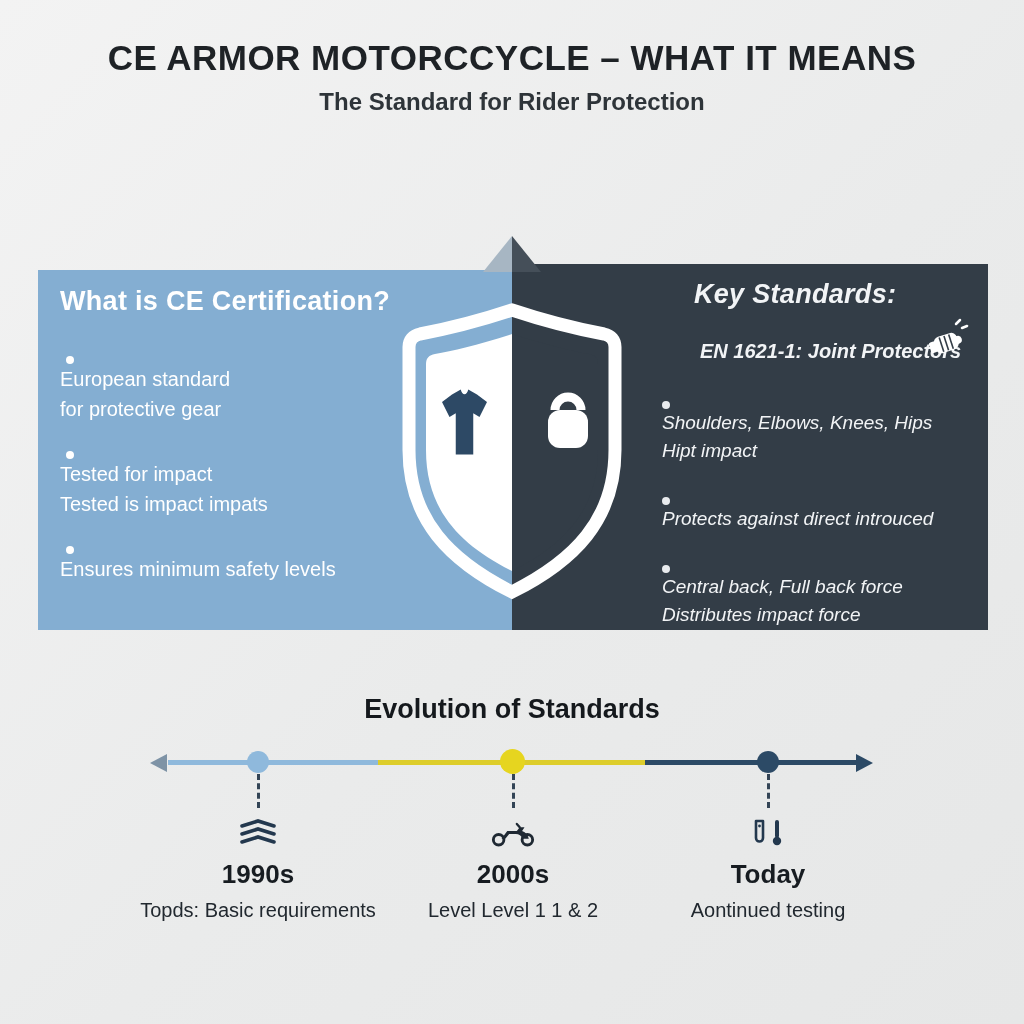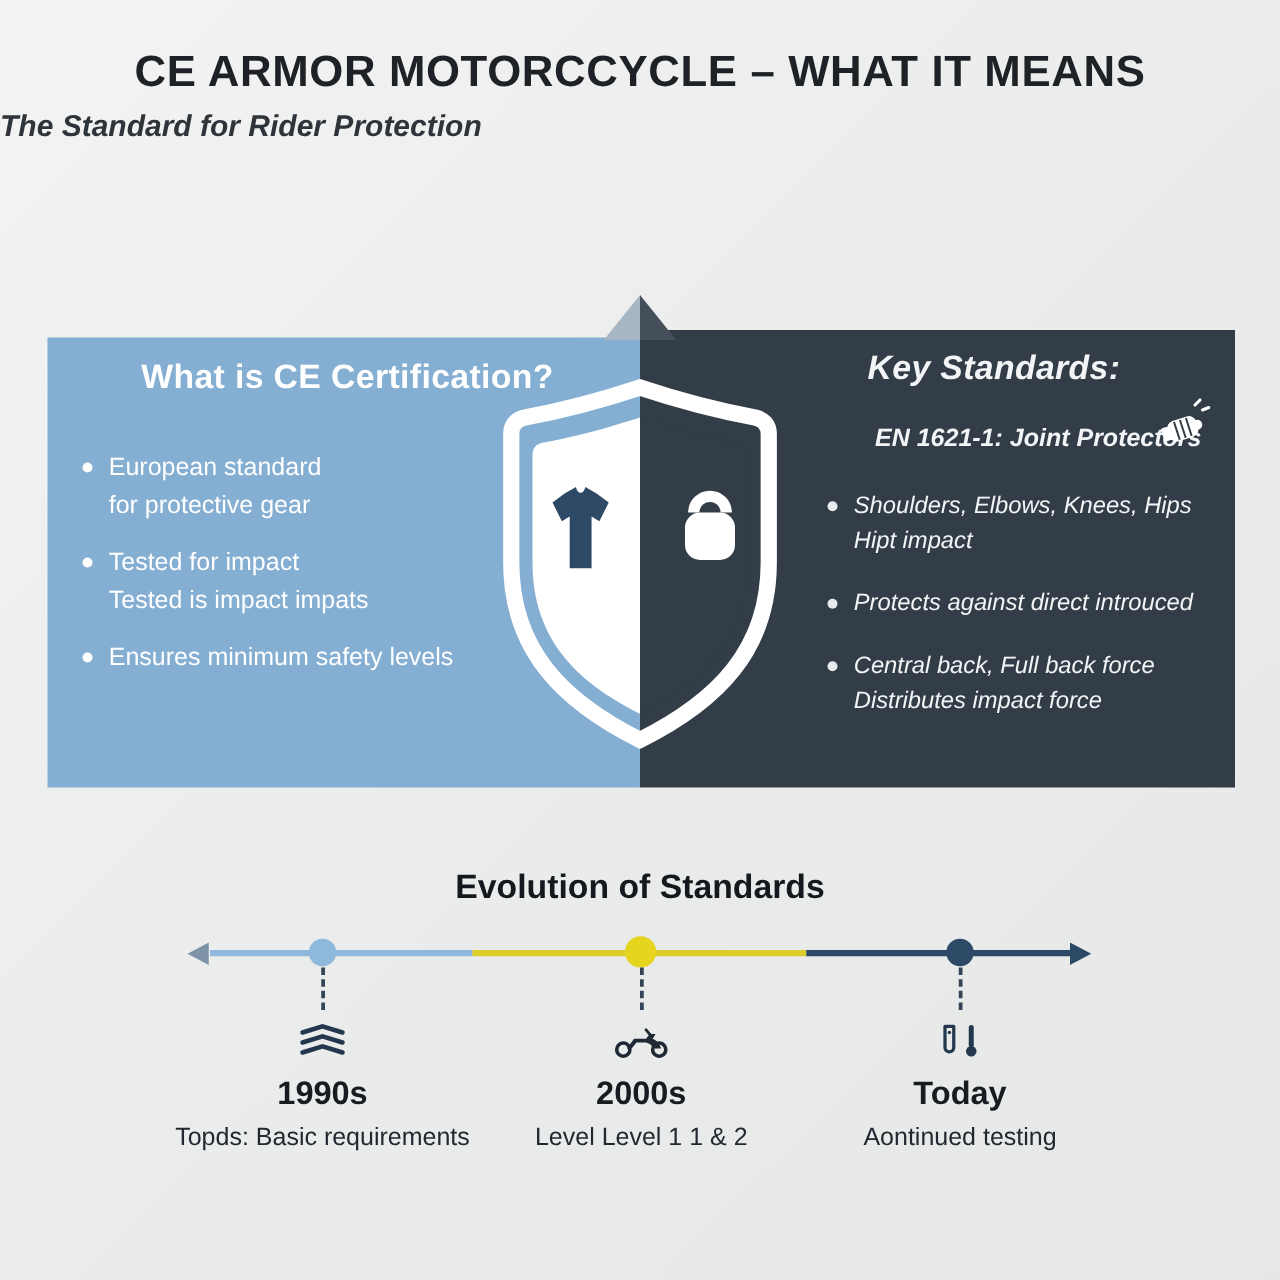--- a/index.html
+++ b/index.html
@@ -4,32 +4,32 @@
 <style>
   html,body{margin:0;padding:0;background:#e9eaea;}
   .canvas{
     position:relative;width:1024px;height:1024px;overflow:hidden;
     background:linear-gradient(135deg,#f3f3f3 0%,#eaebeb 55%,#e6e7e7 100%);
     font-family:"Liberation Sans",sans-serif;
   }
   
   .title{position:absolute;top:38px;left:0;right:0;text-align:center;
     font-size:35px;font-weight:800;color:#1e2226;letter-spacing:.5px;}
-  .subtitle{position:absolute;top:88px;left:0;right:0;text-align:left;
-    font-size:24px;font-weight:600;color:#2e3439;font-style:italic;}
+  .subtitle{position:absolute;top:88px;left:0;right:0;text-align:center;
+    font-size:24px;font-weight:600;color:#2e3439;}
   
   .panel-left{position:absolute;left:38px;top:270px;width:474px;height:360px;
     background:#84aed2;color:#ffffff;box-sizing:border-box;padding:16px 16px 0 22px;}
   .panel-right{position:absolute;left:512px;top:264px;width:476px;height:366px;
     background:#333d47;color:#f2f4f6;box-sizing:border-box;padding:15px 16px 0 150px;font-style:italic;}
-  .panel-left h2{font-size:27px;font-weight:700;margin:0 0 42px 0;letter-spacing:.3px;text-align:center;}
+  .panel-left h2{font-size:27px;font-weight:700;margin:0 0 28px 0;letter-spacing:.3px;}
   .panel-right h2{font-size:27px;font-weight:700;margin:0 0 30px 32px;letter-spacing:.3px;}
   .en-line{font-size:20px;font-weight:600;margin:0 0 28px 38px;}
   .bullets{list-style:none;margin:0;padding:0;}
-  .bullet{display:flex;margin-bottom:16px;font-size:20px;line-height:30px;font-weight:500;}
+  .bullet{display:flex;margin-bottom:16px;font-size:20px;line-height:30px;font-weight:500;flex-direction:column;}
   .panel-right .bullet{font-size:19px;line-height:28px;margin-bottom:22px;}
   .bdot{width:8px;height:8px;border-radius:50%;background:#ffffff;margin:11px 13px 0 6px;flex:none;}
   .panel-right .bdot{background:#e8ebee;margin-top:10px;margin-left:0;}
   .fist{position:absolute;left:414px;top:54px;width:44px;height:44px;}
   
   .notch{position:absolute;left:480px;top:236px;width:64px;height:36px;}
   .shield{position:absolute;left:368px;top:298px;width:288px;height:312px;}
   
   .tl-title{position:absolute;top:694px;left:0;right:0;text-align:center;
     font-size:27px;font-weight:700;color:#15191d;}

